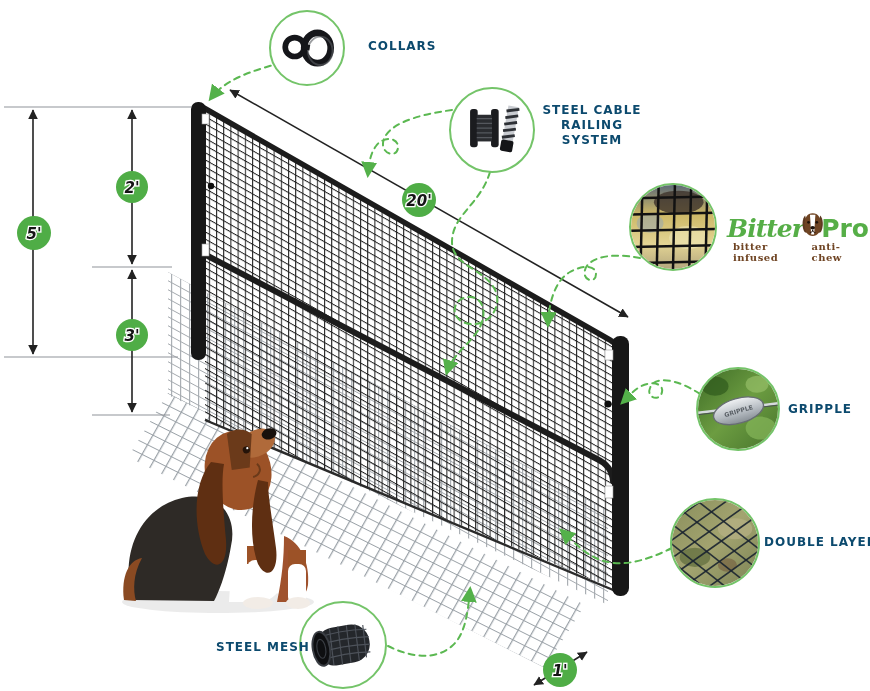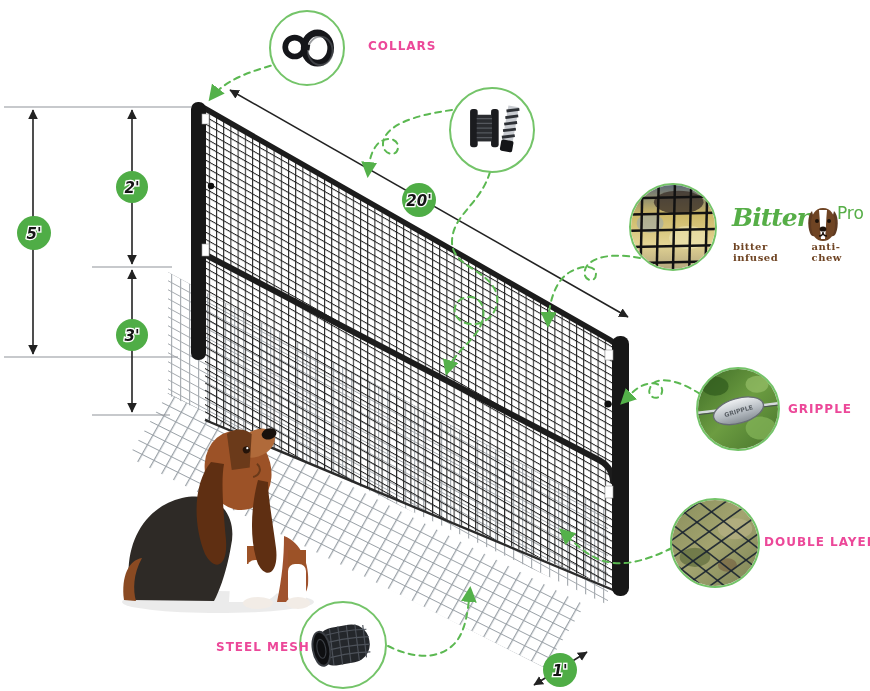--- a/index.html
+++ b/index.html
@@ -3,28 +3,28 @@
 <meta charset="utf-8">
 <style>
   html,body{margin:0;padding:0;background:#ffffff;}
   .stage{position:relative;width:870px;height:691px;background:#ffffff;overflow:hidden;
          font-family:"DejaVu Sans","Liberation Sans",sans-serif;}
   .stage svg{display:block;}
   #fence-svg{position:absolute;left:0;top:0;}
   .callout-circle{position:absolute;border:2px solid #74c469;border-radius:50%;
                   background:#ffffff;overflow:hidden;box-sizing:border-box;}
   .callout-circle svg{width:100%;height:100%;}
-  .co-label{position:absolute;font-size:12px;font-weight:800;color:#ec4899;
+  .co-label{position:absolute;font-size:12px;font-weight:800;color:#0c4a6e;
             letter-spacing:1px;white-space:nowrap;}
   .co-label-2line{text-align:center;line-height:15px;white-space:normal;}
   .logo{position:absolute;left:727px;top:203px;width:142px;}
-  .logo-row{display:flex;align-items:flex-start;justify-content:center;}
+  .logo-row{display:flex;align-items:flex-end;justify-content:center;}
   .logo-bitter{font-family:"DejaVu Serif","Liberation Serif",serif;font-style:italic;
                font-weight:700;font-size:25px;color:#56ae47;letter-spacing:-1px;}
-  .logo-pro{font-weight:400;font-size:17px;color:#56ae47;letter-spacing:0;}
+  .logo-pro{font-weight:700;font-size:25px;color:#56ae47;letter-spacing:0;}
   .logo-dog{width:34px;height:40px;margin:0 -3px;position:relative;top:2px;}
   .logo-tags{display:flex;justify-content:space-between;margin-top:-2px;padding:0 2px 0 6px;}
   .logo-tag{font-family:"DejaVu Serif","Liberation Serif",serif;font-size:10px;
             font-weight:700;color:#6f4423;letter-spacing:0.5px;}
   text.badge-txt{font-weight:bold;font-style:italic;font-size:15px;fill:#151515;
                  stroke:#ffffff;stroke-width:2.6px;paint-order:stroke;
                  text-anchor:middle;dominant-baseline:middle;}
 </style>
 </head>
 <body>
@@ -171,20 +171,24 @@
         <g stroke="#2e3136" stroke-width="3">
           <line x1="55" y1="24" x2="68" y2="20"></line>
             <line x1="55" y1="31" x2="68" y2="27"></line>
           <line x1="55" y1="38" x2="68" y2="34"></line>
             <line x1="55" y1="45" x2="68" y2="41"></line>
           <line x1="55" y1="52" x2="68" y2="48"></line>
         </g>
         <rect x="55" y="54" width="13" height="12" rx="2" fill="#141518"></rect>
       </g>
     </svg>
+  </div>
+  <div class="co-label co-label-2line" style="left:536px;top:103px;width:112px;">
+    <span>STEEL CABLE</span><br>
+    <span>RAILING SYSTEM</span>
   </div>
 
   <div class="callout-circle" style="left:629px;top:183px;width:88px;height:88px;">
     <svg viewBox="0 0 88 88">
       <defs>
         <linearGradient id="bmBg" x1="0" y1="0" x2="0" y2="1">
           <stop offset="0" stop-color="#5d6a77"></stop>
             <stop offset="0.35" stop-color="#cdb866"></stop>
           <stop offset="0.7" stop-color="#e3d494"></stop>
             <stop offset="1" stop-color="#b5a87e"></stop>

